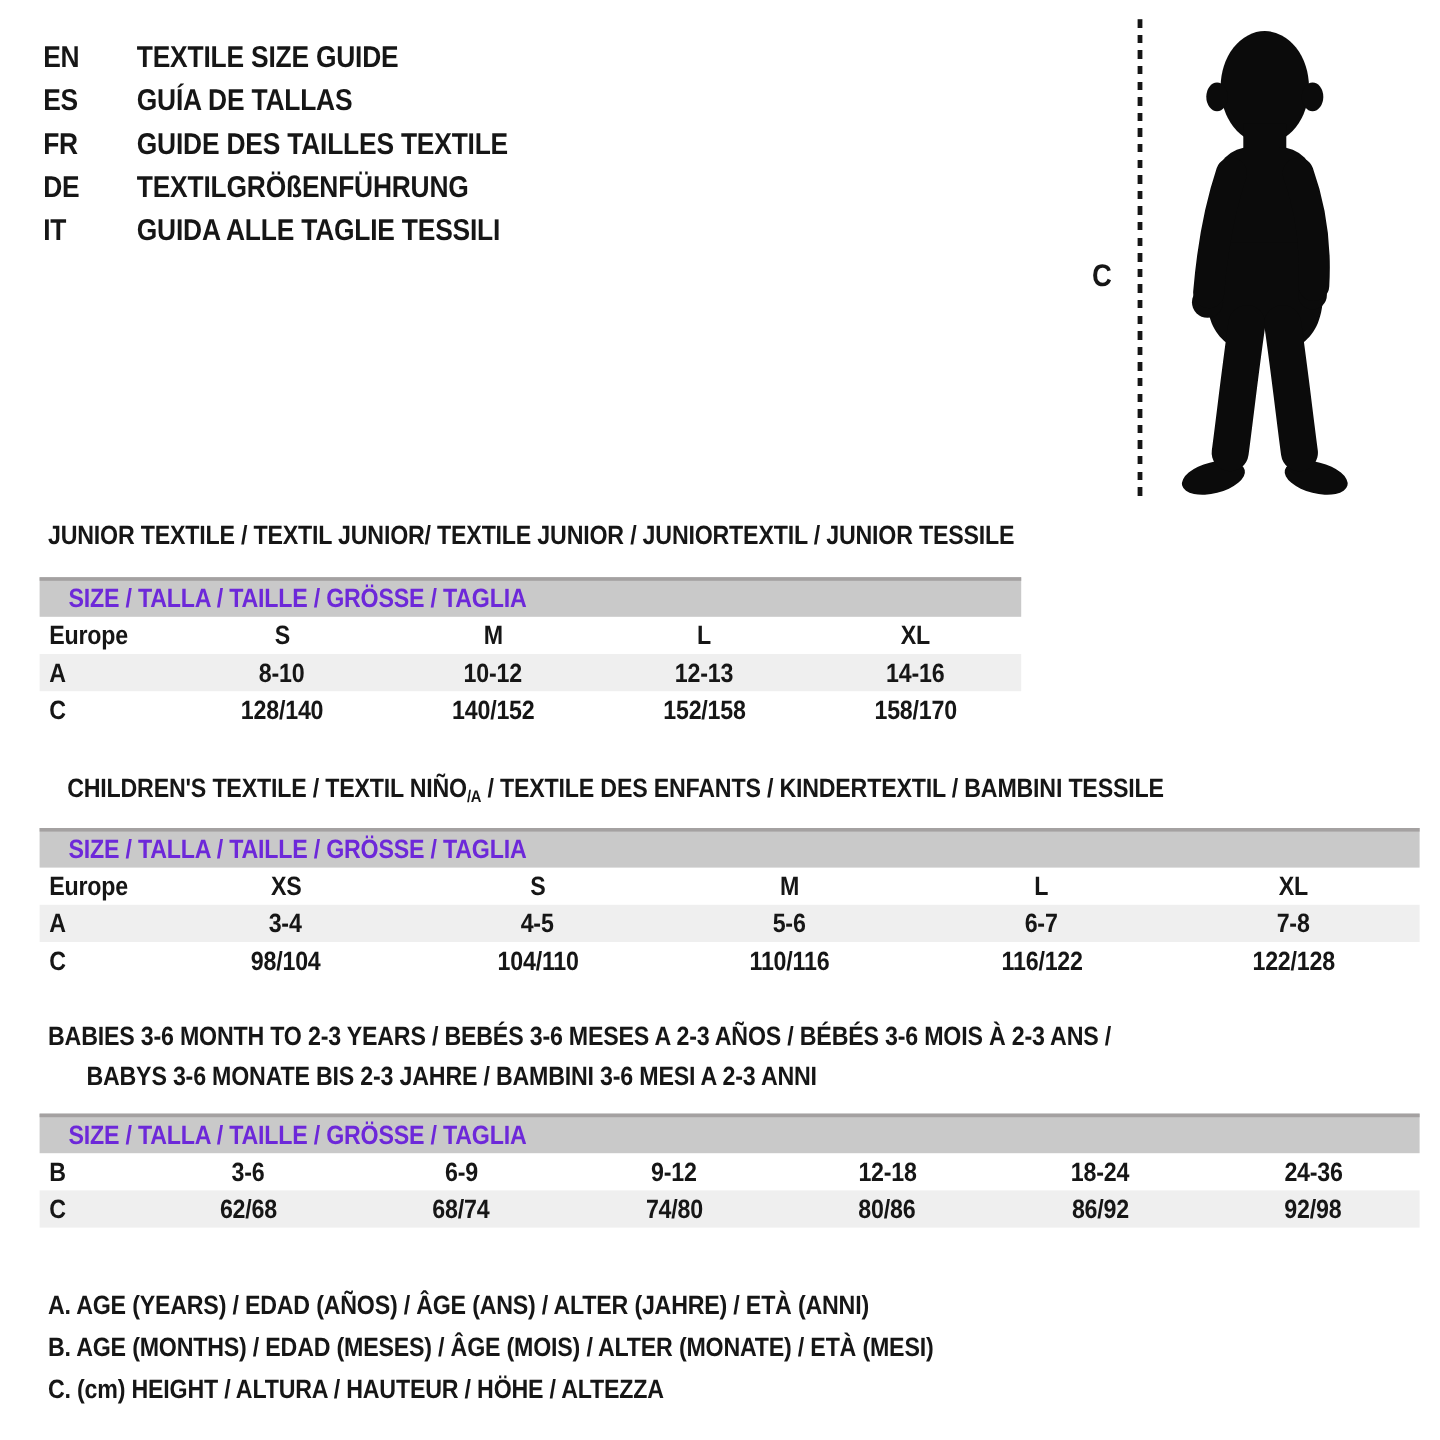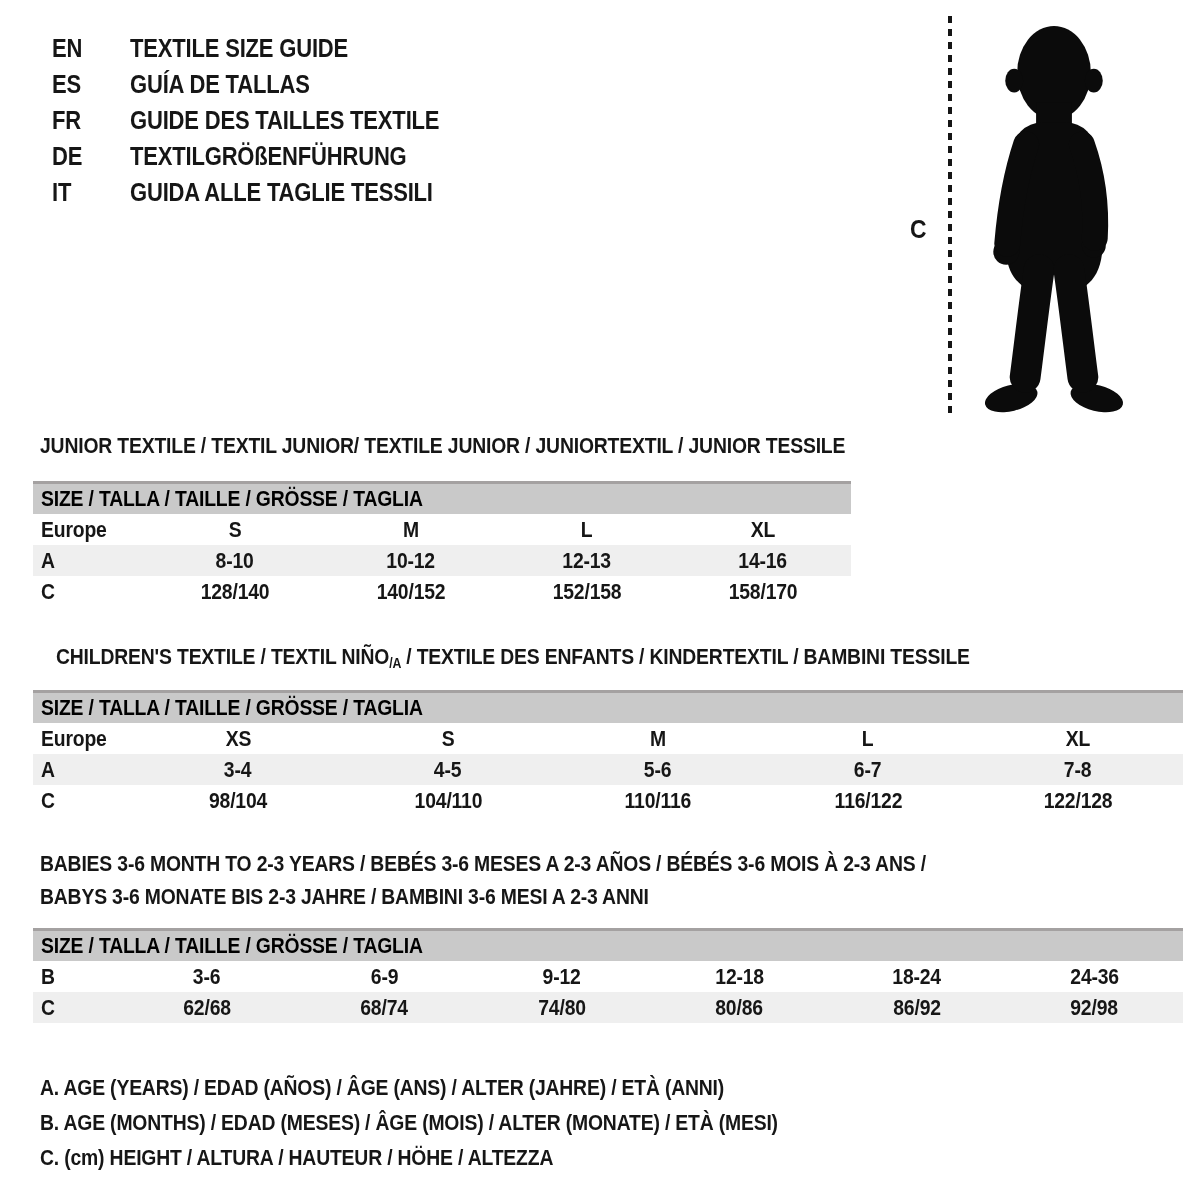--- a/index.html
+++ b/index.html
@@ -10,42 +10,42 @@
     font-family:"Liberation Sans", sans-serif;
     font-weight:700;
     color:#161616;
     overflow:hidden;
   }
   
   .cnd   { display:inline-block; transform:scaleX(0.88); transform-origin:0 50%; white-space:nowrap; letter-spacing:-0.2px; }
   .cnd-c { display:inline-block; transform:scaleX(0.88); transform-origin:50% 50%; white-space:nowrap; letter-spacing:-0.2px; }
 
   
-  .lang-block { position:absolute; left:52px; top:30px; }
+  .lang-block { position:absolute; left:36px; top:30px; }
   .lang-row   { display:flex; height:36px; align-items:center; font-size:25px; }
   .lang-code  { width:78px; flex:0 0 78px; }
 
   
   .measure-line {
     position:absolute; left:948px; top:16px; width:4px; height:400px;
     background:repeating-linear-gradient(to bottom, #151515 0 7px, transparent 7px 13px);
   }
   .measure-label { position:absolute; left:910px; top:214px; font-size:26px; }
   .silhouette { position:absolute; left:963px; top:13px; width:182px; height:408px; }
 
   
   .sec-heading { position:absolute; left:40px; font-size:22px; line-height:26px; }
   .sub { font-size:14px; vertical-align:-4px; }
 
   
   .sg-table { position:absolute; left:33px; }
   .t-head {
     height:30px; background:#c9c9c9; border-top:3px solid #a4a1a1;
-    display:flex; align-items:center; padding-left:8px;
-    font-size:22px; color:#000000;
+    display:flex; align-items:center; padding-left:24px;
+    font-size:22px; color:#6d28d9;
   }
   .trow { display:flex; height:31px; align-items:center; font-size:22px; }
   .trow.stripe { background:#efefef; }
   .tlabel { flex:0 0 auto; padding-left:8px; display:flex; align-items:flex-start; }
   .tcell  { flex:1 1 0; display:flex; justify-content:center; align-items:center; }
   .w-junior   { width:818px; }
   .w-wide     { width:1150px; }
   .lab-junior   { flex-basis:106px; }
   .lab-children { flex-basis:92px; }
   .lab-babies   { flex-basis:77px; }
@@ -228,21 +228,21 @@
       </span>
     <span class="tcell">
         <span class="cnd-c">122/128</span>
       </span>
   </div>
 </div>
 
 <div class="sec-heading" style="top:851px;">
   <span class="cnd">BABIES 3-6 MONTH TO 2-3 YEARS / BEBÉS 3-6 MESES A 2-3 AÑOS / BÉBÉS 3-6 MOIS À 2-3 ANS /</span>
 </div>
-<div class="sec-heading" style="top:884px;">
+<div class="sec-heading" style="top:884px;margin-left:32px;">
   <span class="cnd">BABYS 3-6 MONATE BIS 2-3 JAHRE / BAMBINI 3-6 MESI A 2-3 ANNI</span>
 </div>
 <div class="sg-table w-wide" style="top:928px;">
   <div class="t-head">
     <span class="cnd">SIZE / TALLA / TAILLE / GRÖSSE / TAGLIA</span>
   </div>
   <div class="trow">
     <span class="tlabel lab-babies">
         <span class="cnd">B</span>
       </span>

